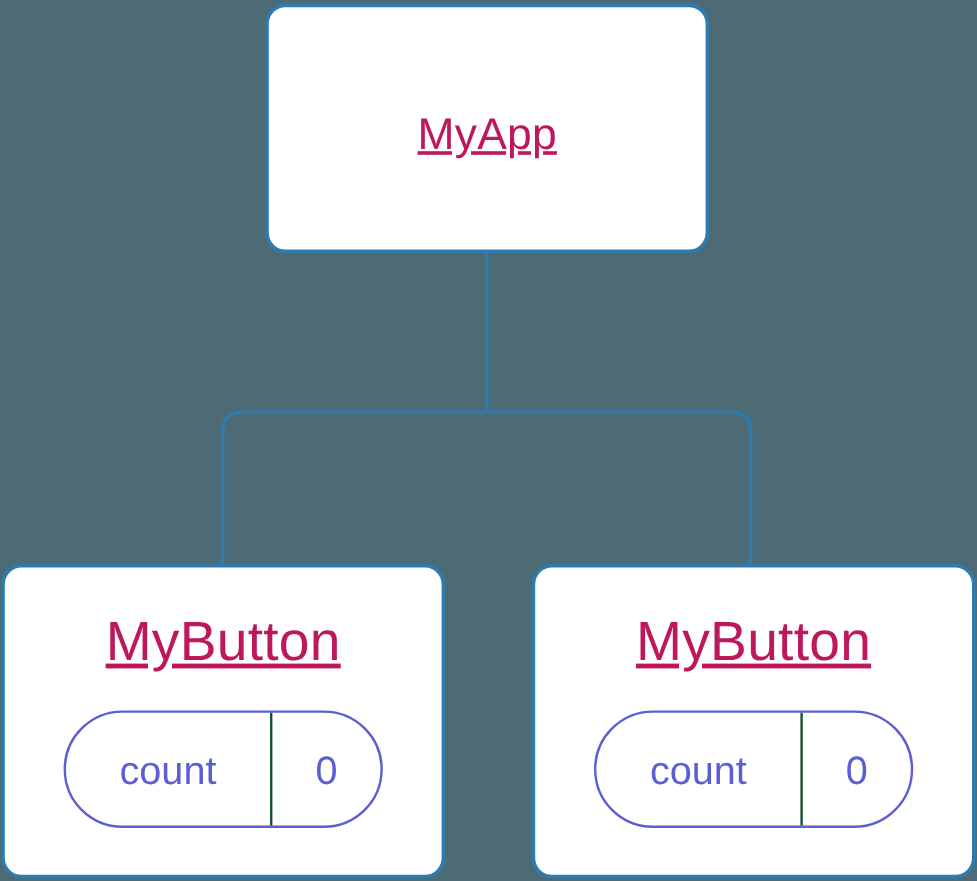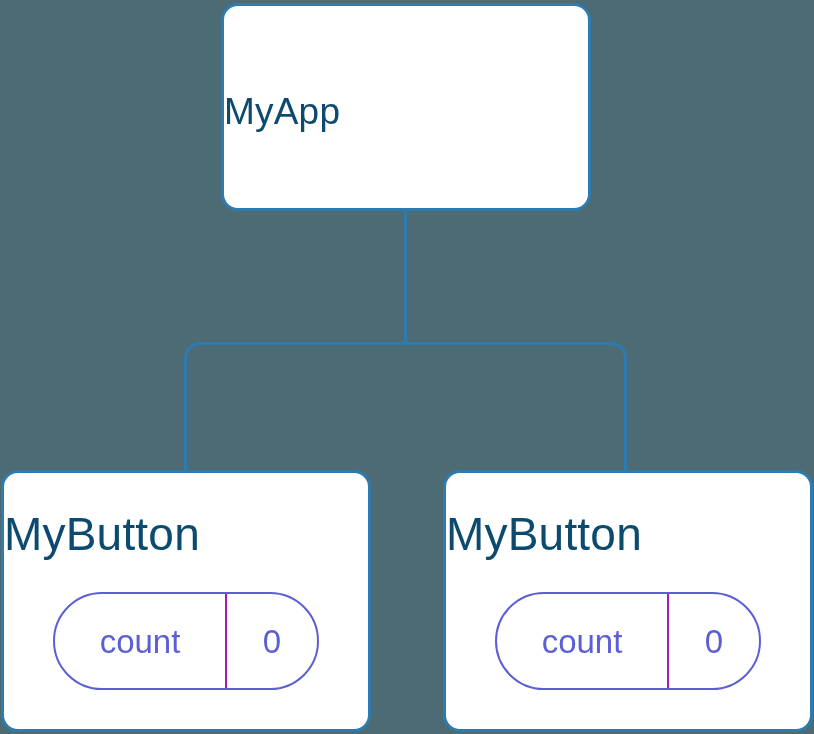--- a/index.html
+++ b/index.html
@@ -35,25 +35,26 @@
     position: absolute;
     background: #ffffff;
     border: 3px solid #2e7bb0;
     border-radius: 17px;
     box-sizing: border-box;
   }
   .node-title {
     position: absolute;
     left: 0;
     width: 100%;
-    text-align: left;
-    color: #0c4a6e;
+    text-align: center;
+    color: #be185d;
     font-weight: 400;
     letter-spacing: 0.2px;
     white-space: nowrap;
+    text-decoration: underline;
   }
   #node-root {
     left: 221px;
     top: 3px;
     width: 370px;
     height: 208px;
   }
   #node-root .node-title {
     top: 85px;
     font-size: 37px;
@@ -87,21 +88,21 @@
     box-sizing: border-box;
     display: flex;
     align-items: stretch;
     background: transparent;
   }
   .pill-key {
     flex: 0 0 172px;
     display: flex;
     align-items: center;
     justify-content: center;
-    border-right: 2px solid #a21caf;
+    border-right: 2px solid #14532d;
     color: #5b5fd3;
     font-size: 33px;
     line-height: 1;
     box-sizing: border-box;
   }
   .pill-val {
     flex: 1 1 auto;
     display: flex;
     align-items: center;
     justify-content: center;

